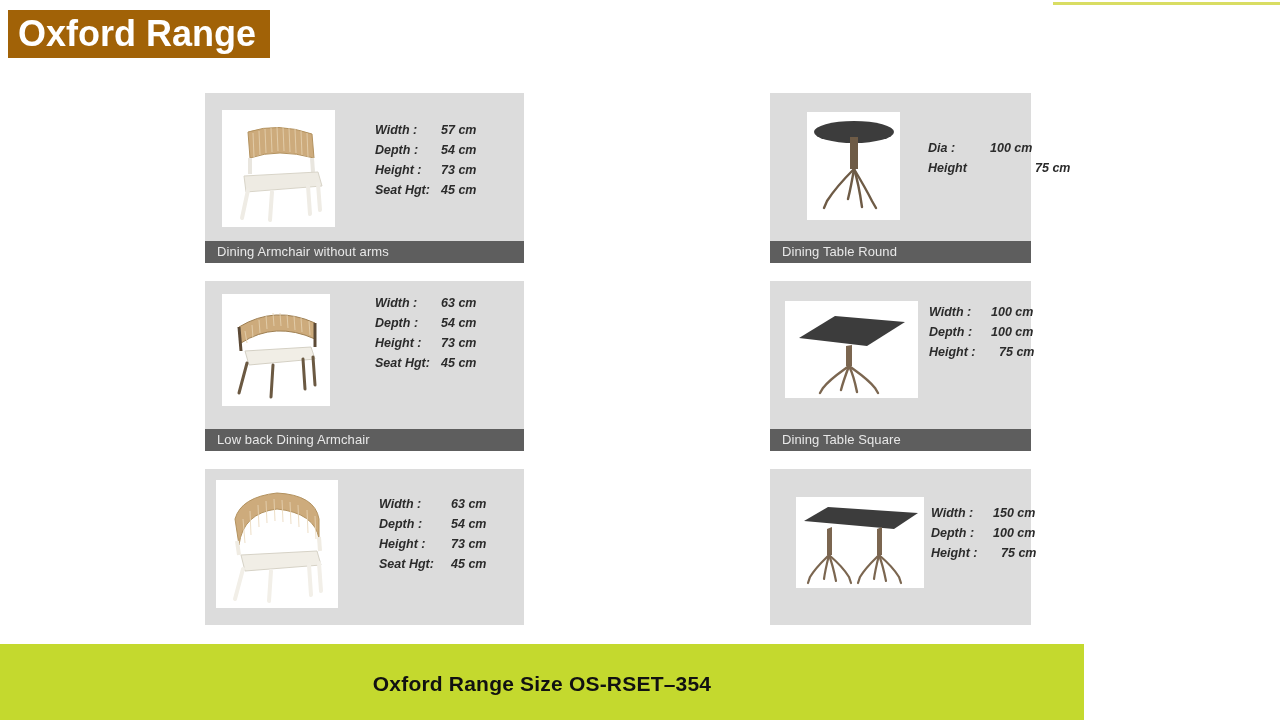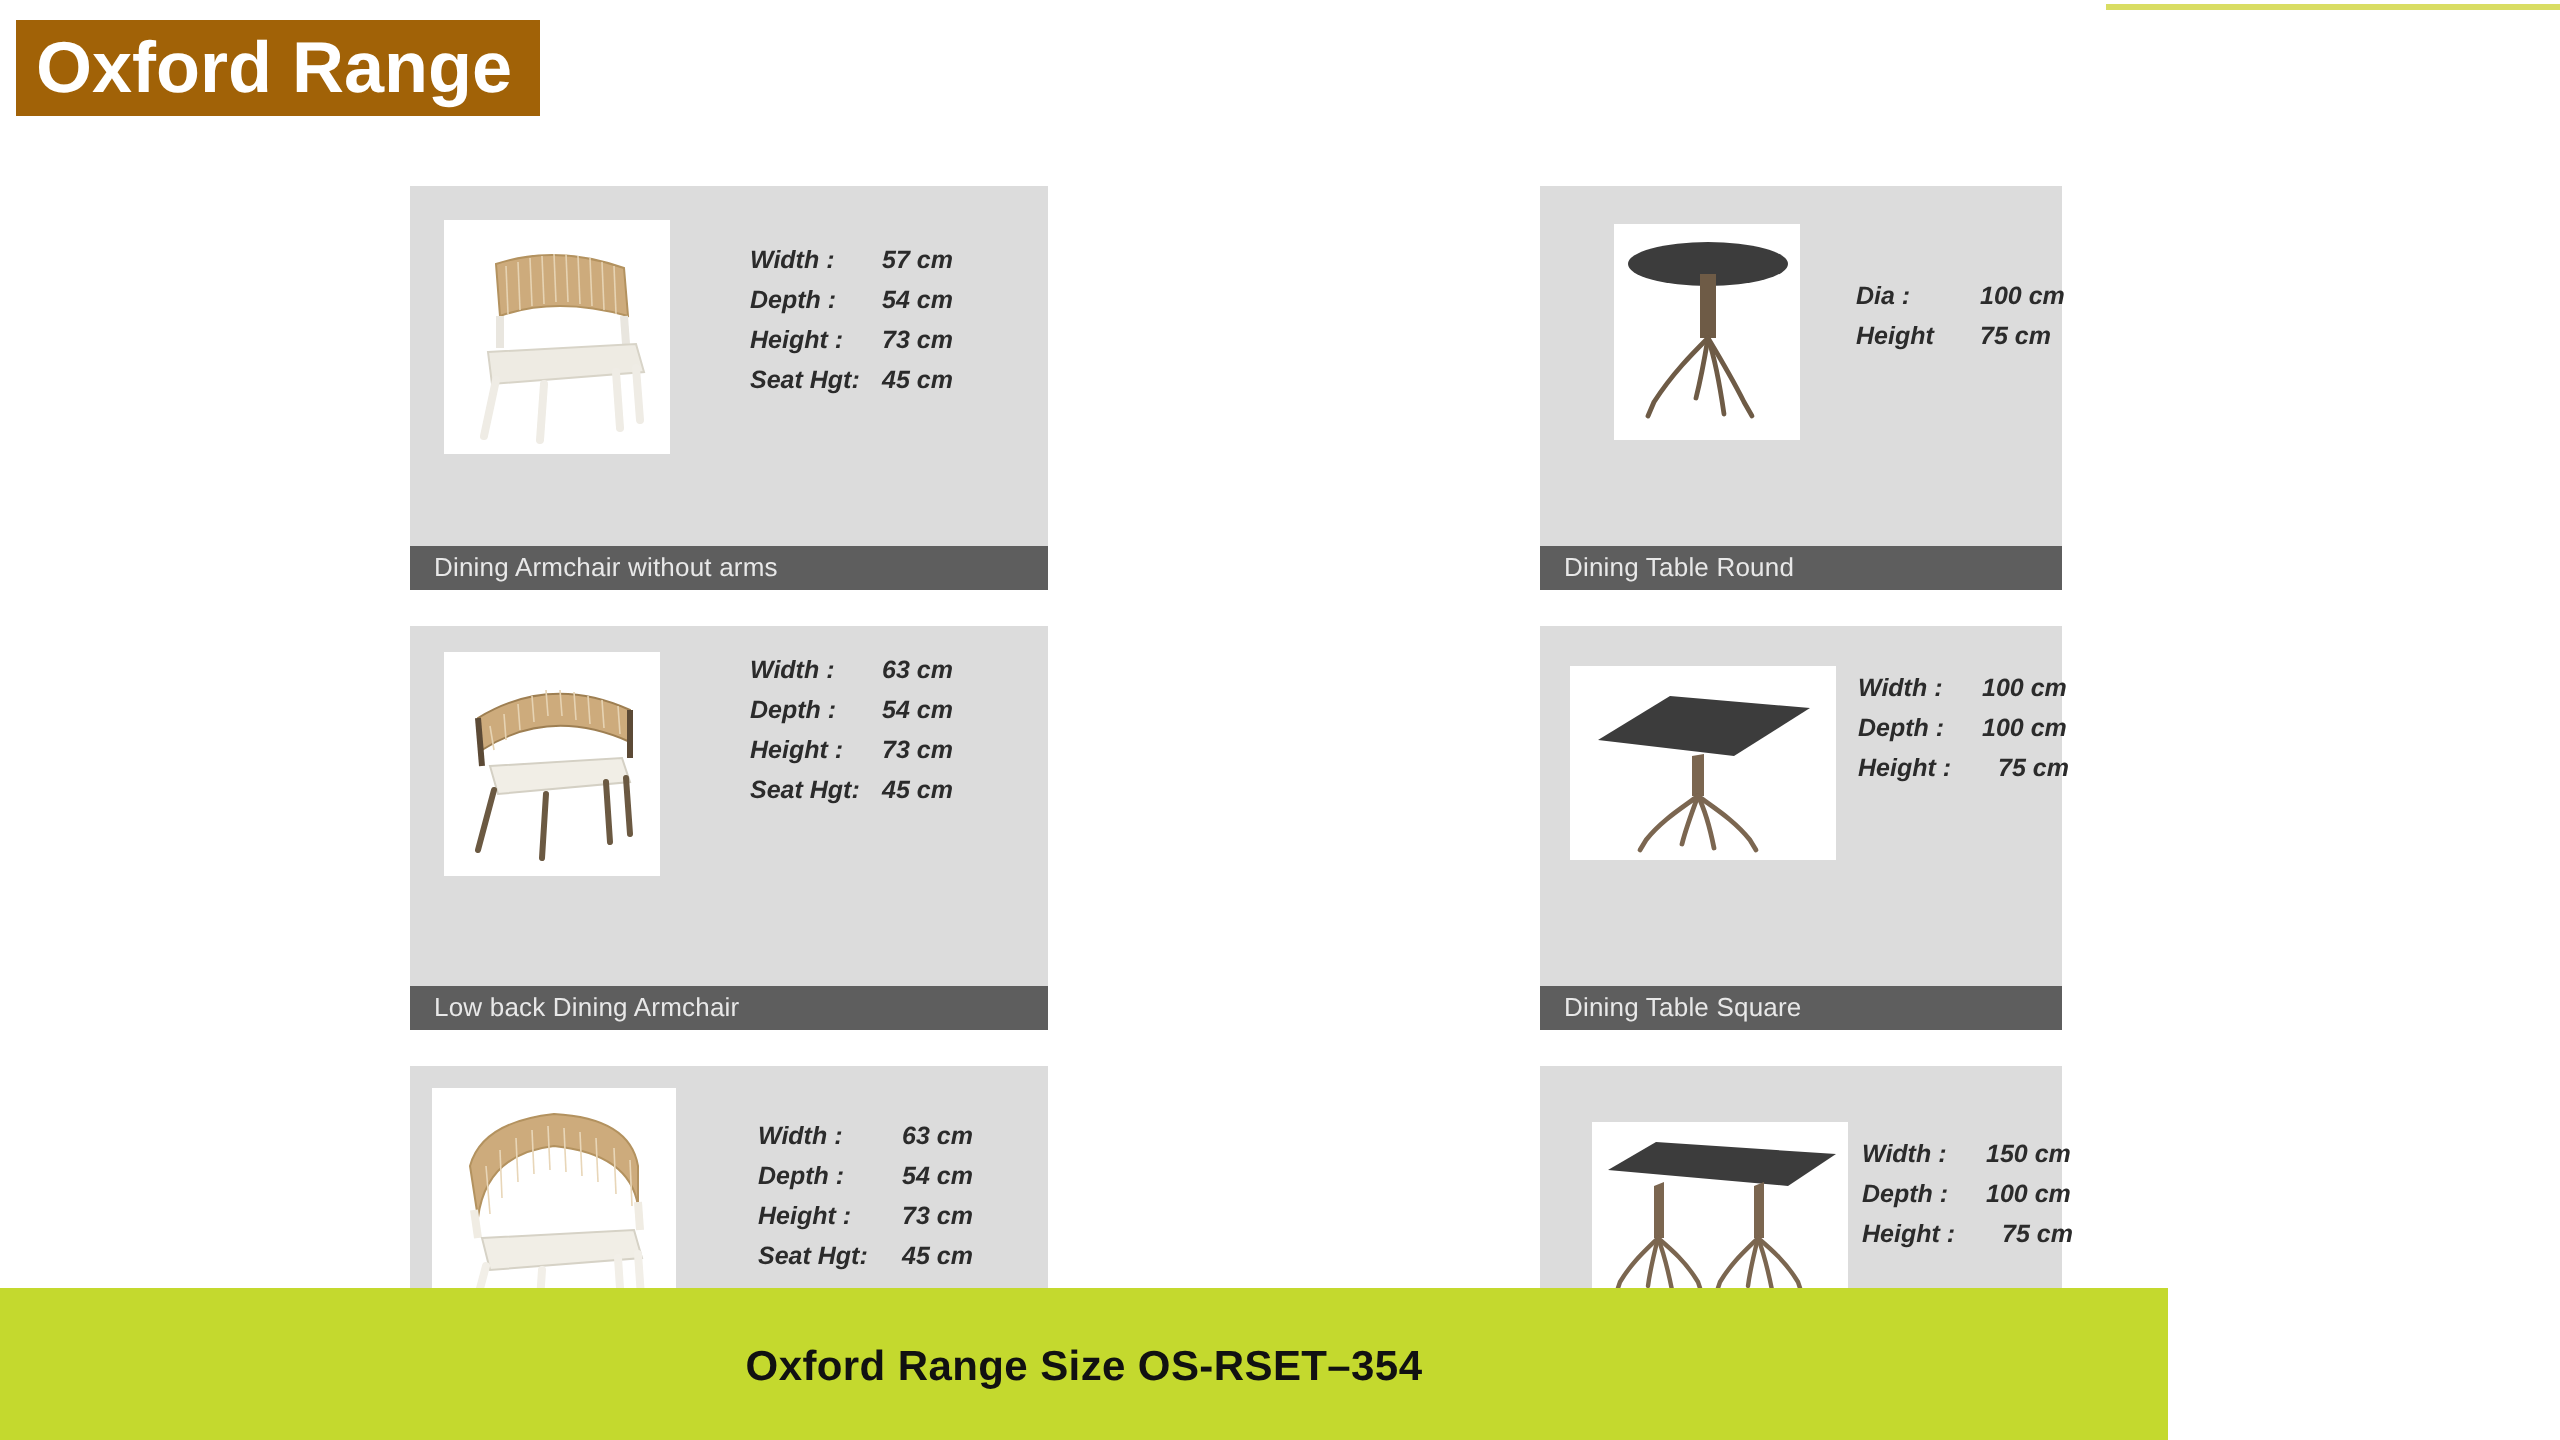--- a/index.html
+++ b/index.html
@@ -93,36 +93,36 @@
   .spec-label {
     flex: 0 0 auto;
     white-space: nowrap;
   }
   .spec-value {
     flex: 0 0 auto;
     white-space: nowrap;
   }
   .spec-wrapvalue {
     white-space: normal;
+    gap: 45px;
   }
 
   
   .card-label {
     background: #5e5e5e;
     color: #e8e8e8;
     font-size: 13px;
     font-weight: normal;
     line-height: 22px;
     height: 22px;
     padding-left: 12px;
     letter-spacing: 0.1px;
     overflow: hidden;
     box-sizing: border-box;
     font-family: "Liberation Sans", sans-serif;
-    margin-top: 32px;
   }
   .card-gap { height: 18px; background: #ffffff; }
 
   
   .footer-bar {
     position: absolute;
     left: 0;
     bottom: 0;
     width: 1084px;
     height: 76px;

